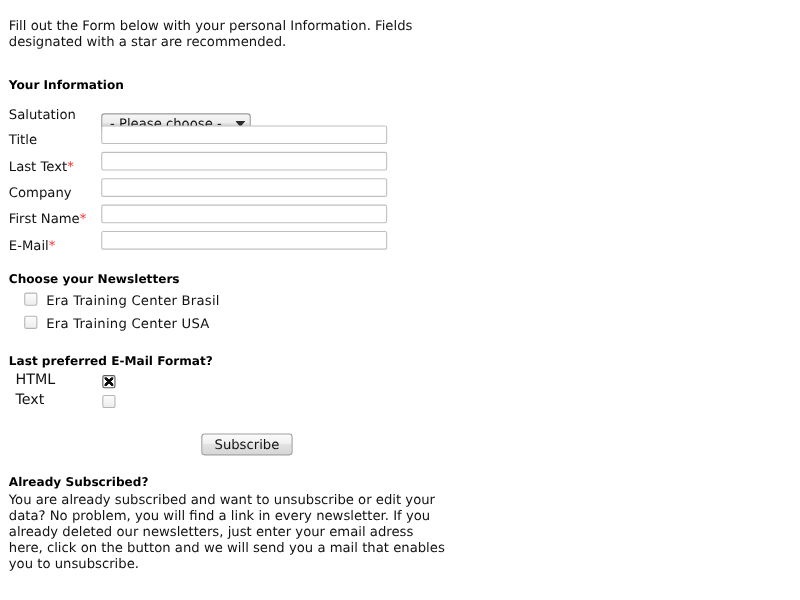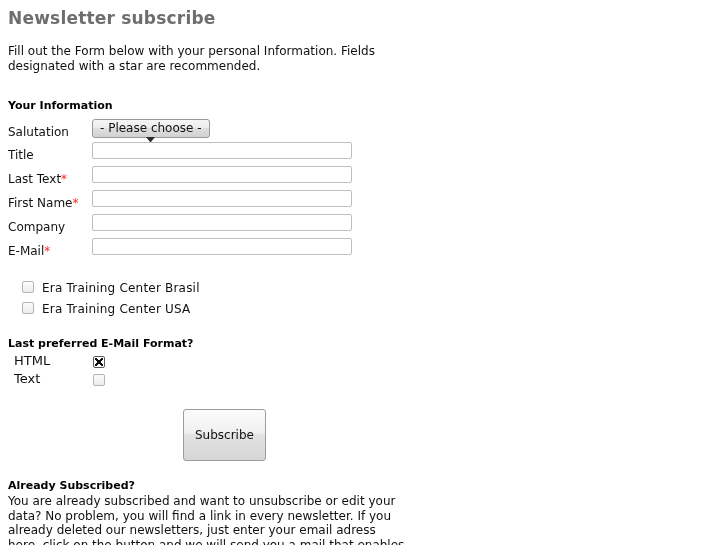--- a/index.html
+++ b/index.html
@@ -78,30 +78,29 @@
     font-size: 12px;
     color: #111;
     padding: 0 3px;
     outline: none;
   }
 
   
   .sel-wrap {
     position: absolute;
     left: 84px;
-    top: 0;
+    top: 12px;
     height: 19px;
     display: flex;
     align-items: center;
     border: 1px solid #9a9a9a;
     border-radius: 3px;
     background: linear-gradient(to bottom, #f6f6f6 0%, #ececec 45%, #dedede 50%, #d2d2d2 100%);
     box-sizing: border-box;
     cursor: pointer;
-    flex-direction: column;
   }
   .sel-text {
     padding: 0 7px;
     line-height: 17px;
     font-size: 12px;
     color: #111;
     white-space: nowrap;
   }
   .sel-divider {
     width: 1px;
@@ -175,21 +174,21 @@
   }
 
   
   .btn {
     font-family: "DejaVu Sans", "Liberation Sans", sans-serif;
     font-size: 12px;
     color: #111;
     background: linear-gradient(to bottom, #fbfbfb 0%, #f0f0f0 45%, #e2e2e2 50%, #d6d6d6 100%);
     border: 1px solid #9d9d9d;
     border-radius: 3px;
-    padding: 18px 11px;
+    padding: 2px 11px;
     cursor: pointer;
     line-height: 14px;
   }
   .btn-center {
     text-align: left;
     padding-left: 175px;
   }
 
   
   p.unsub-text {
@@ -198,21 +197,20 @@
     line-height: 14.5px;
     color: #111;
     max-width: 400px;
   }
 </style>
 </head>
 <body>
 
 <div class="page">
 
-  <h1 class="page-title">Newsletter subscribe</h1>
 
   <p class="intro">Fill out the Form below with your personal Information. Fields designated with a star are recommended.</p>
 
   <div style="height:12px"></div>
   <div class="section-title">Your Information</div>
 
   <div style="height:7px"></div>
 
   <div class="field-row" style="height:23px">
     <span class="field-label">Salutation</span>
@@ -231,36 +229,37 @@
     <span class="field-label">Title</span>
     <input class="txt-input" type="text" value="" style="">
   </div>
 
   <div class="field-row">
     <span class="field-label"><span>Last Text</span><span class="req-star">*</span></span>
     <input class="txt-input" type="text" value="" style="">
   </div>
 
   <div class="field-row">
+    <span class="field-label">Company</span>
+    <input class="txt-input" type="text" value="" style="">
+  </div>
+
+  <div class="field-row">
     <span class="field-label"><span>First Name</span><span class="req-star">*</span></span>
     <input class="txt-input" type="text" value="" style="">
   </div>
 
   <div class="field-row">
-    <span class="field-label">Company</span>
-    <input class="txt-input" type="text" value="" style="">
-  </div>
-
-  <div class="field-row">
     <span class="field-label"><span>E-Mail</span><span class="req-star">*</span></span>
     <input class="txt-input" type="text" value="" style="">
   </div>
 
 
   <div style="height:13px"></div>
+  <div class="section-title">Choose your Newsletters</div>
   <div style="height:6px"></div>
 
   <div class="news-row">
     <span class="cb"></span>
     <span class="news-label">Era Training Center Brasil</span>
   </div>
   <div class="news-row">
     <span class="cb"></span>
     <span class="news-label">Era Training Center USA</span>
   </div>

